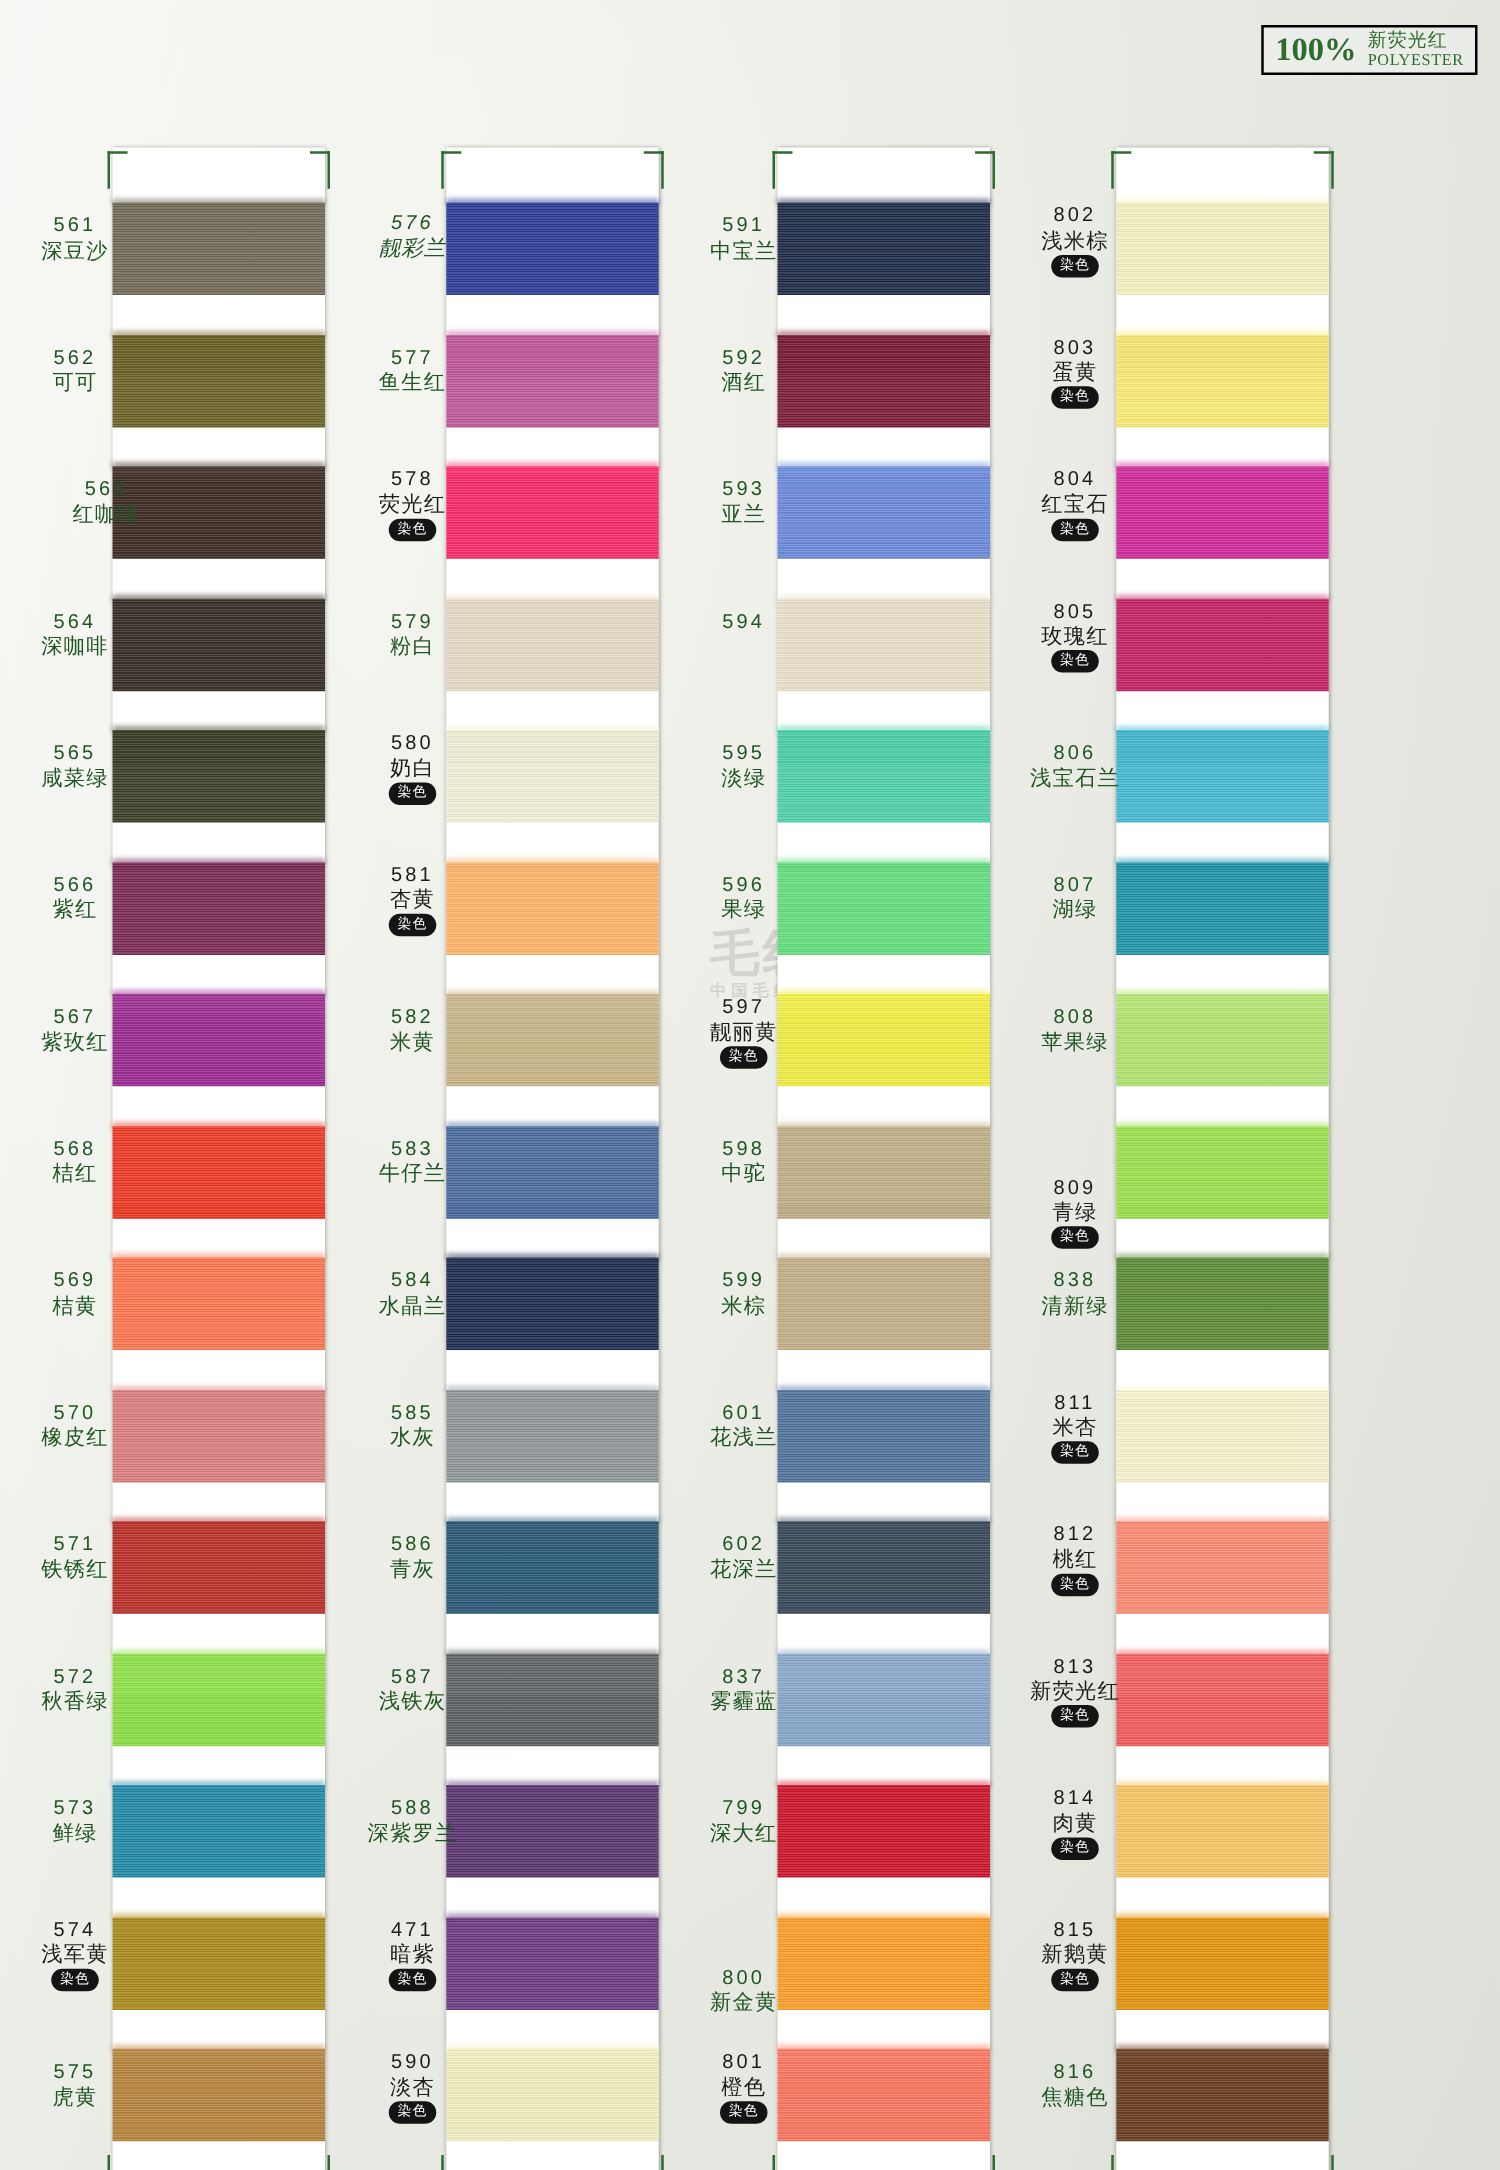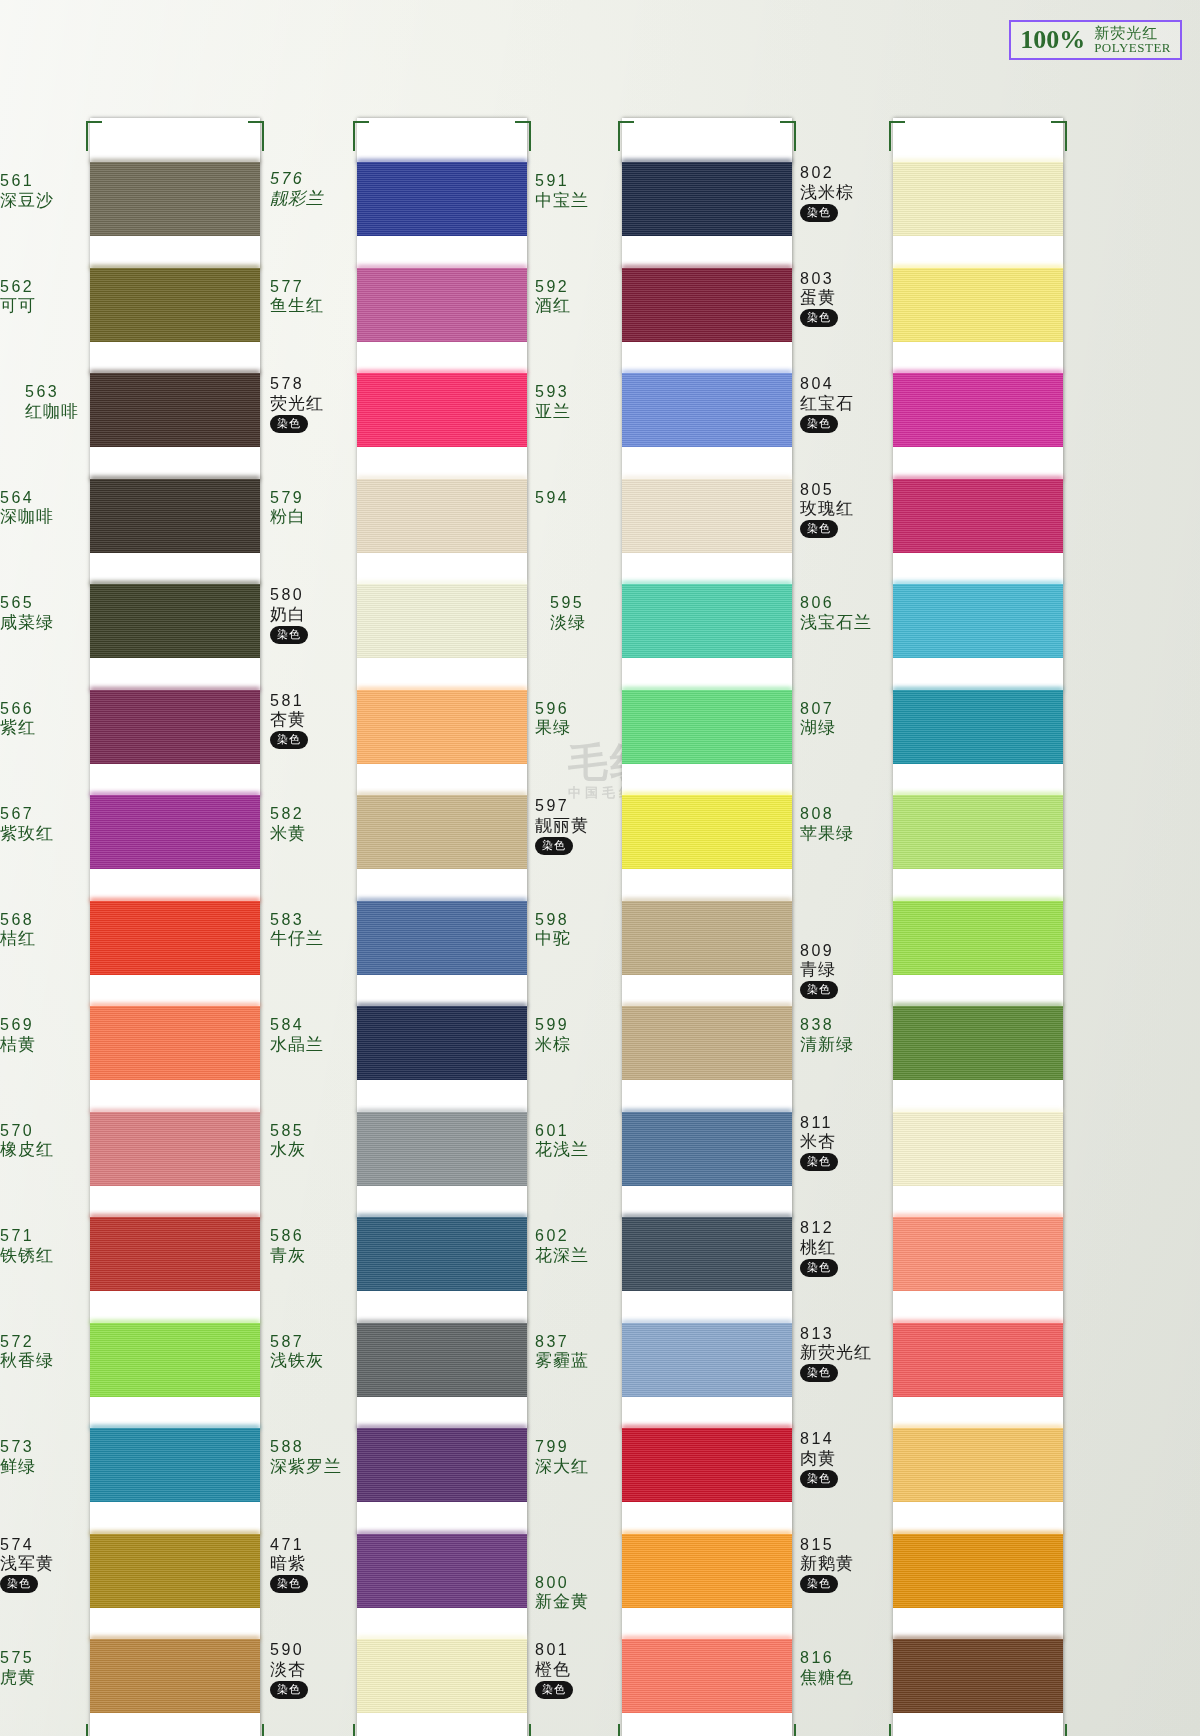--- a/index.html
+++ b/index.html
@@ -25,21 +25,21 @@
   #header{position:absolute;left:0;top:0;width:1200px;height:100px;}
   #title{
     position:absolute;left:24px;top:22px;
     font-size:37px;font-weight:bold;font-style:italic;
     color:#215c26;letter-spacing:-.5px;
     white-space:nowrap;
     font-family:"Liberation Sans","DejaVu Sans",sans-serif;
   }
   #polyester-badge{
     position:absolute;right:18px;top:20px;
-    border:2px solid #8b5cf6;
+    border:2px solid #000000;
     padding:3px 9px 4px 9px;
     display:flex;align-items:center;gap:9px;
     background:rgba(255,255,255,.25);
     margin-left:12px;
   }
   #polyester-badge .pct{
     font-size:26px;font-weight:bold;color:#2d6b2f;line-height:1;
     font-family:"Liberation Serif","DejaVu Serif",serif;
   }
   #polyester-badge .cn{
@@ -93,21 +93,21 @@
     background:inherit;filter:blur(2px);opacity:.55;
   }
   .swatch.first .yarn{top:30px;height:40px;}
   .swatch.first{height:74px;}
 
   
   .labels{position:absolute;top:0;width:120px;}
   .lab{
     position:absolute;
     width:120px;
-    text-align:left;
+    text-align:center;
     line-height:1.12;
   }
   .lab .code{
     font-size:16px;letter-spacing:2.5px;
     font-family:"Liberation Sans","DejaVu Sans",sans-serif;
     display:block;
   }
   .lab .cname{
     font-size:17px;letter-spacing:1px;
     display:block;margin-top:1px;
@@ -430,21 +430,21 @@
           <span class="code">592</span>
           <span class="cname">酒红</span>
         </div>
         <div class="lab green" style="left: 0px; top: 265px;">
           <span class="code">593</span>
           <span class="cname">亚兰</span>
         </div>
         <div class="lab green" style="left: 0px; top: 370.5px;">
           <span class="code">594</span>
         </div>
-        <div class="lab green" style="left: 15px; top: 476px;">
+        <div class="lab green" style="left: 0px; top: 476px;">
           <span class="code">595</span>
           <span class="cname">淡绿</span>
         </div>
         <div class="lab green" style="left: 0px; top: 581.5px;">
           <span class="code">596</span>
           <span class="cname">果绿</span>
         </div>
         <div class="lab black" style="left: 0px; top: 679px;"><span class="code">597</span><span class="cname">靓丽黄</span><span class="dyebadge">染色</span></div>
         <div class="lab green" style="left: 0px; top: 792.5px;">
           <span class="code">598</span>

